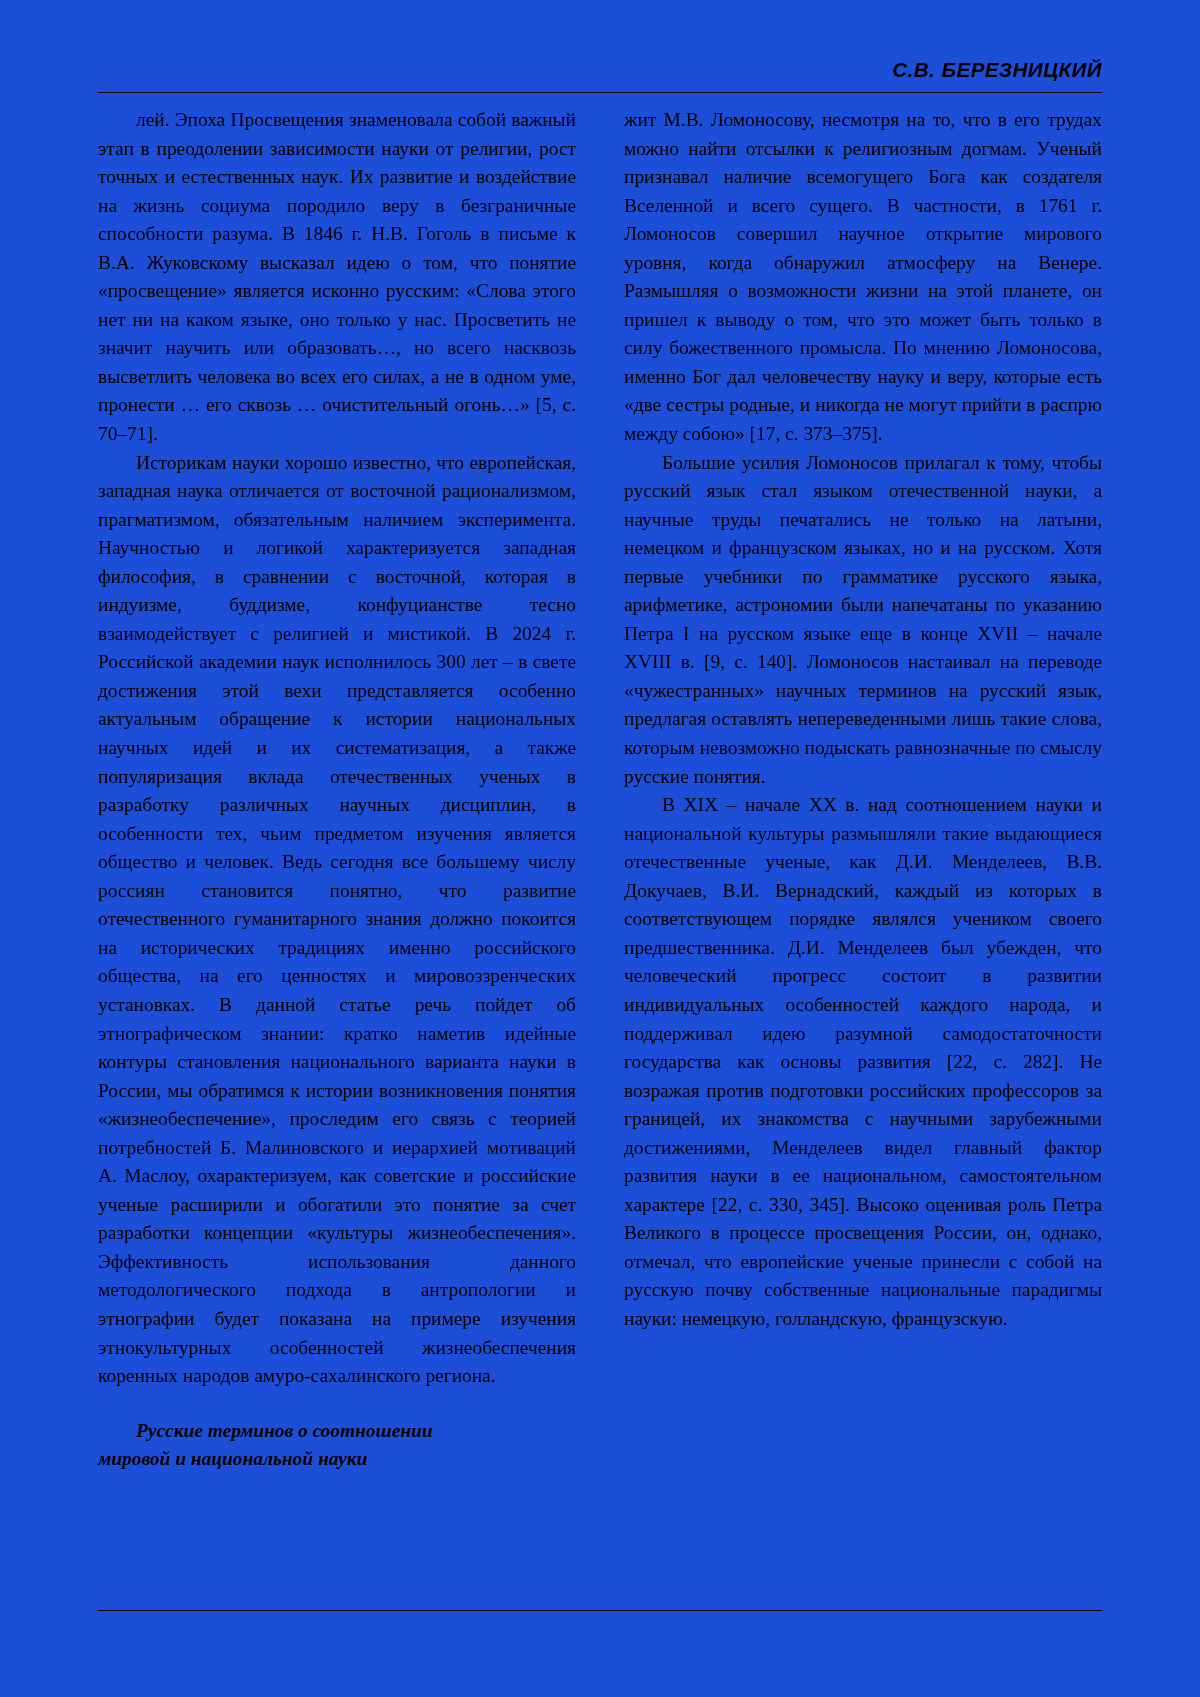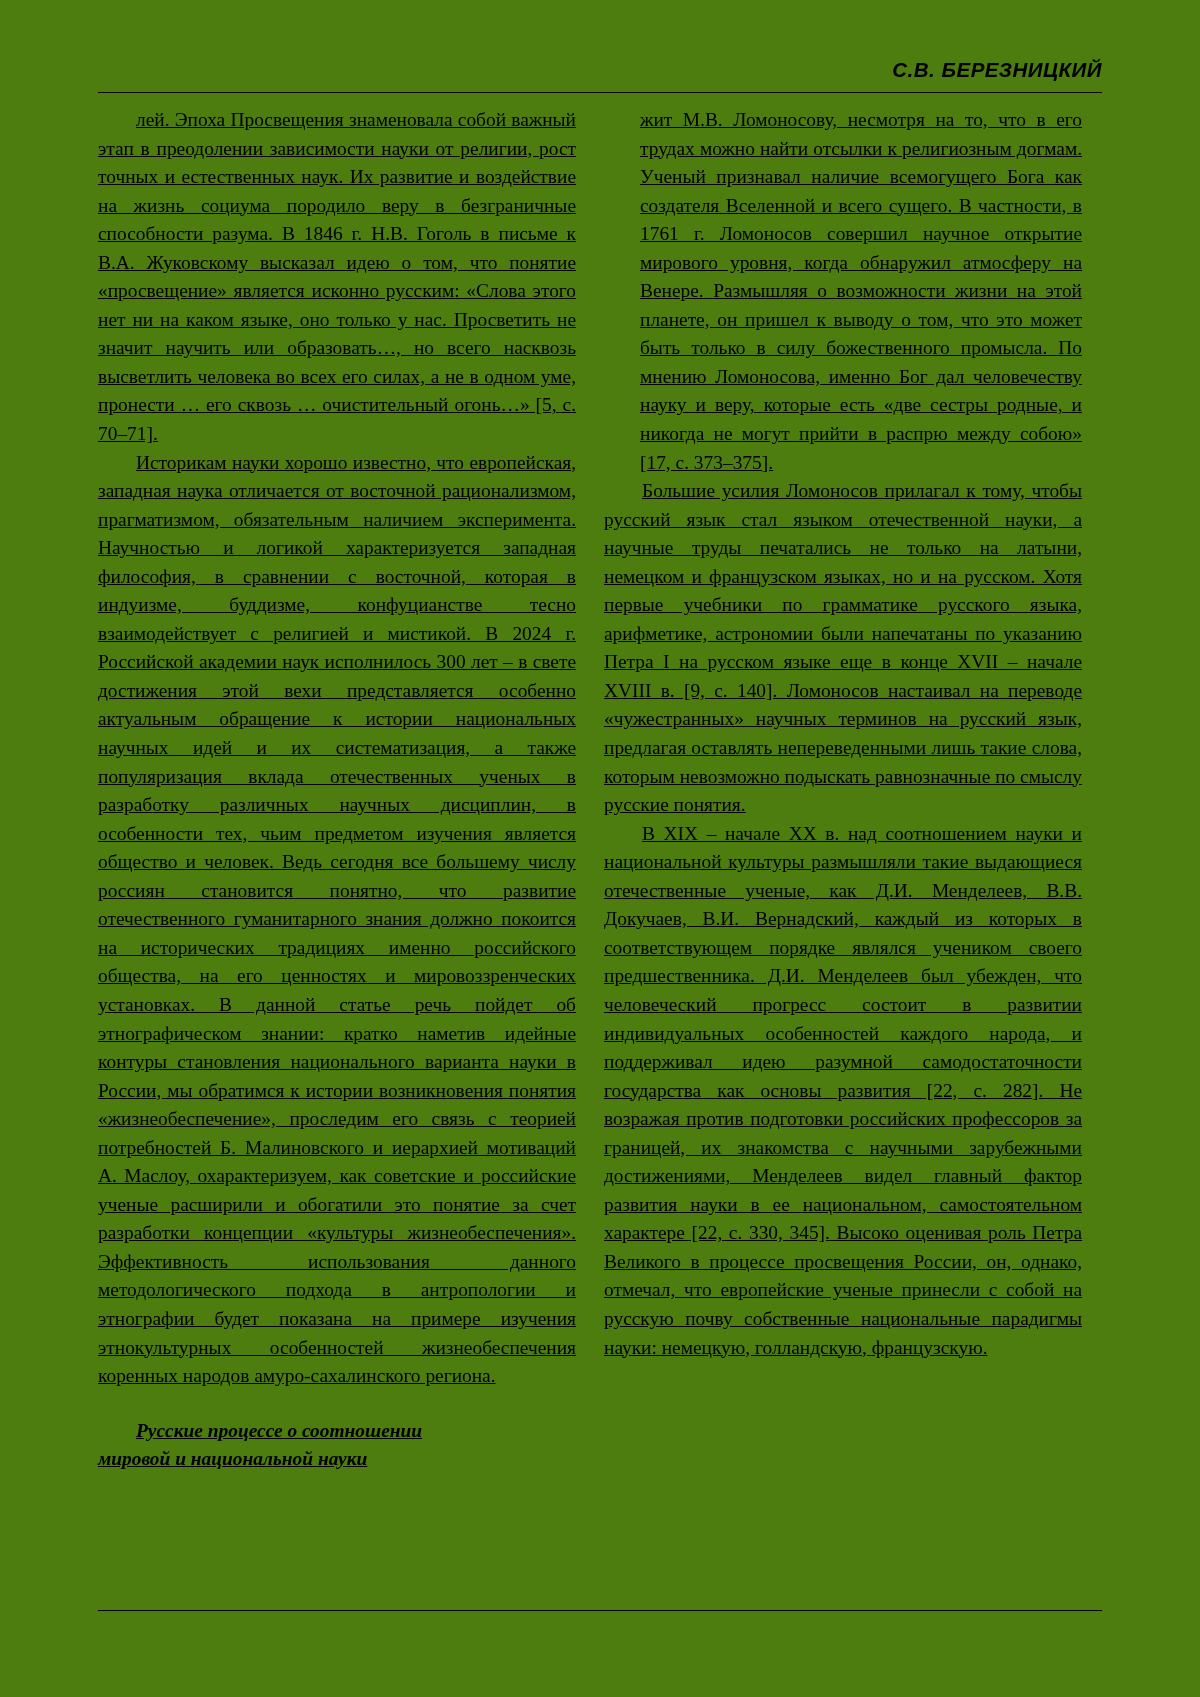--- a/index.html
+++ b/index.html
@@ -9,21 +9,21 @@
   }
   body {
     font-family: "Liberation Serif", serif;
     color: #000000;
   }
   .page {
     position: relative;
     width: 1200px;
     height: 1697px;
     margin: 0 auto;
-    background: #4d7c0f;
+    background: #1d4ed8;
     box-sizing: border-box;
   }
   
   .running-head {
     position: absolute;
     top: 58px;
     right: 98px;
     font-family: "Liberation Sans", sans-serif;
     font-weight: bold;
     font-style: italic;
@@ -40,37 +40,35 @@
     background: #000;
   }
   
   .columns {
     position: absolute;
     top: 106px;
     left: 98px;
     width: 1004px;
     height: 1400px;
     display: flex;
-    gap: 28px;
-    text-decoration: underline;
+    gap: 48px;
   }
   .col {
     width: 478px;
   }
   p.body {
     margin: 0;
     font-size: 19.4px;
     line-height: 28.55px;
     text-align: justify;
     text-indent: 38px;
     hyphens: manual;
   }
   p.body.noindent {
     text-indent: 0;
-    margin-left: 36px;
   }
   .subhead {
     margin: 0;
     font-family: "Liberation Serif", serif;
     font-weight: bold;
     font-style: italic;
     font-size: 19.4px;
     line-height: 28.5px;
     text-align: left;
     text-indent: 38px;
@@ -117,21 +115,21 @@
   <div class="rule-top"></div>
 
   <div class="columns">
 
     <div class="col">
       <p class="body">лей. Эпоха Просвещения знаменовала собой важный этап в преодолении зависимости науки от религии, рост точных и естественных наук. Их развитие и воздействие на жизнь социума породило веру в безграничные способности разума. В 1846 г. Н.В. Гоголь в письме к В.А. Жуковскому высказал идею о том, что понятие «просвещение» является исконно русским: «Слова этого нет ни на каком языке, оно только у нас. Просветить не значит научить или образовать…, но всего насквозь высветлить человека во всех его силах, а не в одном уме, пронести … его сквозь … очистительный огонь…» [5, с. 70–71].</p>
       <p class="body">Историкам науки хорошо известно, что европейская, западная наука отличается от восточной рационализмом, прагматизмом, обязательным наличием эксперимента. Научностью и логикой характеризуется западная философия, в сравнении с восточной, которая в индуизме, буддизме, конфуцианстве тесно взаимодействует с религией и мистикой. В 2024 г. Российской академии наук исполнилось 300 лет – в свете достижения этой вехи представляется особенно актуальным обращение к истории национальных научных идей и их систематизация, а также популяризация вклада отечественных ученых в разработку различных научных дисциплин, в особенности тех, чьим предметом изучения является общество и человек. Ведь сегодня все большему числу россиян становится понятно, что развитие отечественного гуманитарного знания должно покоится на исторических традициях именно российского общества, на его ценностях и мировоззренческих установках. В данной статье речь пойдет об этнографическом знании: кратко наметив идейные контуры становления национального варианта науки в России, мы обратимся к истории возникновения понятия «жизнеобеспечение», проследим его связь с теорией потребностей Б. Малиновского и иерархией мотиваций А. Маслоу, охарактеризуем, как советские и российские ученые расширили и обогатили это понятие за счет разработки концепции «культуры жизнеобеспечения». Эффективность использования данного методологического подхода в антропологии и этнографии будет показана на примере изучения этнокультурных особенностей жизнеобеспечения коренных народов амуро-сахалинского региона.</p>
 
       <div class="spacer-before-subhead"></div>
 
-      <div class="subhead">Русские процессе о соотношении</div>
+      <div class="subhead">Русские терминов о соотношении</div>
       <div class="subhead" style="text-indent:0;">мировой и национальной науки</div>
 
       <div class="spacer-after-subhead"></div>
 
     </div>
 
     <div class="col">
       <p class="body noindent">жит М.В. Ломоносову, несмотря на то, что в его трудах можно найти отсылки к религиозным догмам. Ученый признавал наличие всемогущего Бога как создателя Вселенной и всего сущего. В частности, в 1761 г. Ломоносов совершил научное открытие мирового уровня, когда обнаружил атмосферу на Венере. Размышляя о возможности жизни на этой планете, он пришел к выводу о том, что это может быть только в силу божественного промысла. По мнению Ломоносова, именно Бог дал человечеству науку и веру, которые есть «две сестры родные, и никогда не могут прийти в распрю между собою» [17, с. 373–375].</p>
       <p class="body">Большие усилия Ломоносов прилагал к тому, чтобы русский язык стал языком отечественной науки, а научные труды печатались не только на латыни, немецком и французском языках, но и на русском. Хотя первые учебники по грамматике русского языка, арифметике, астрономии были напечатаны по указанию Петра I на русском языке еще в конце XVII – начале XVIII в. [9, с. 140]. Ломоносов настаивал на переводе «чужестранных» научных терминов на русский язык, предлагая оставлять непереведенными лишь такие слова, которым невозможно подыскать равнозначные по смыслу русские понятия.</p>
       <p class="body">В XIX – начале XX в. над соотношением науки и национальной культуры размышляли такие выдающиеся отечественные ученые, как Д.И. Менделеев, В.В. Докучаев, В.И. Вернадский, каждый из которых в соответствующем порядке являлся учеником своего предшественника. Д.И. Менделеев был убежден, что человеческий прогресс состоит в развитии индивидуальных особенностей каждого народа, и поддерживал идею разумной самодостаточности государства как основы развития [22, с. 282]. Не возражая против подготовки российских профессоров за границей, их знакомства с научными зарубежными достижениями, Менделеев видел главный фактор развития науки в ее национальном, самостоятельном характере [22, с. 330, 345]. Высоко оценивая роль Петра Великого в процессе просвещения России, он, однако, отмечал, что европейские ученые принесли с собой на русскую почву собственные национальные парадигмы науки: немецкую, голландскую, французскую.</p>

